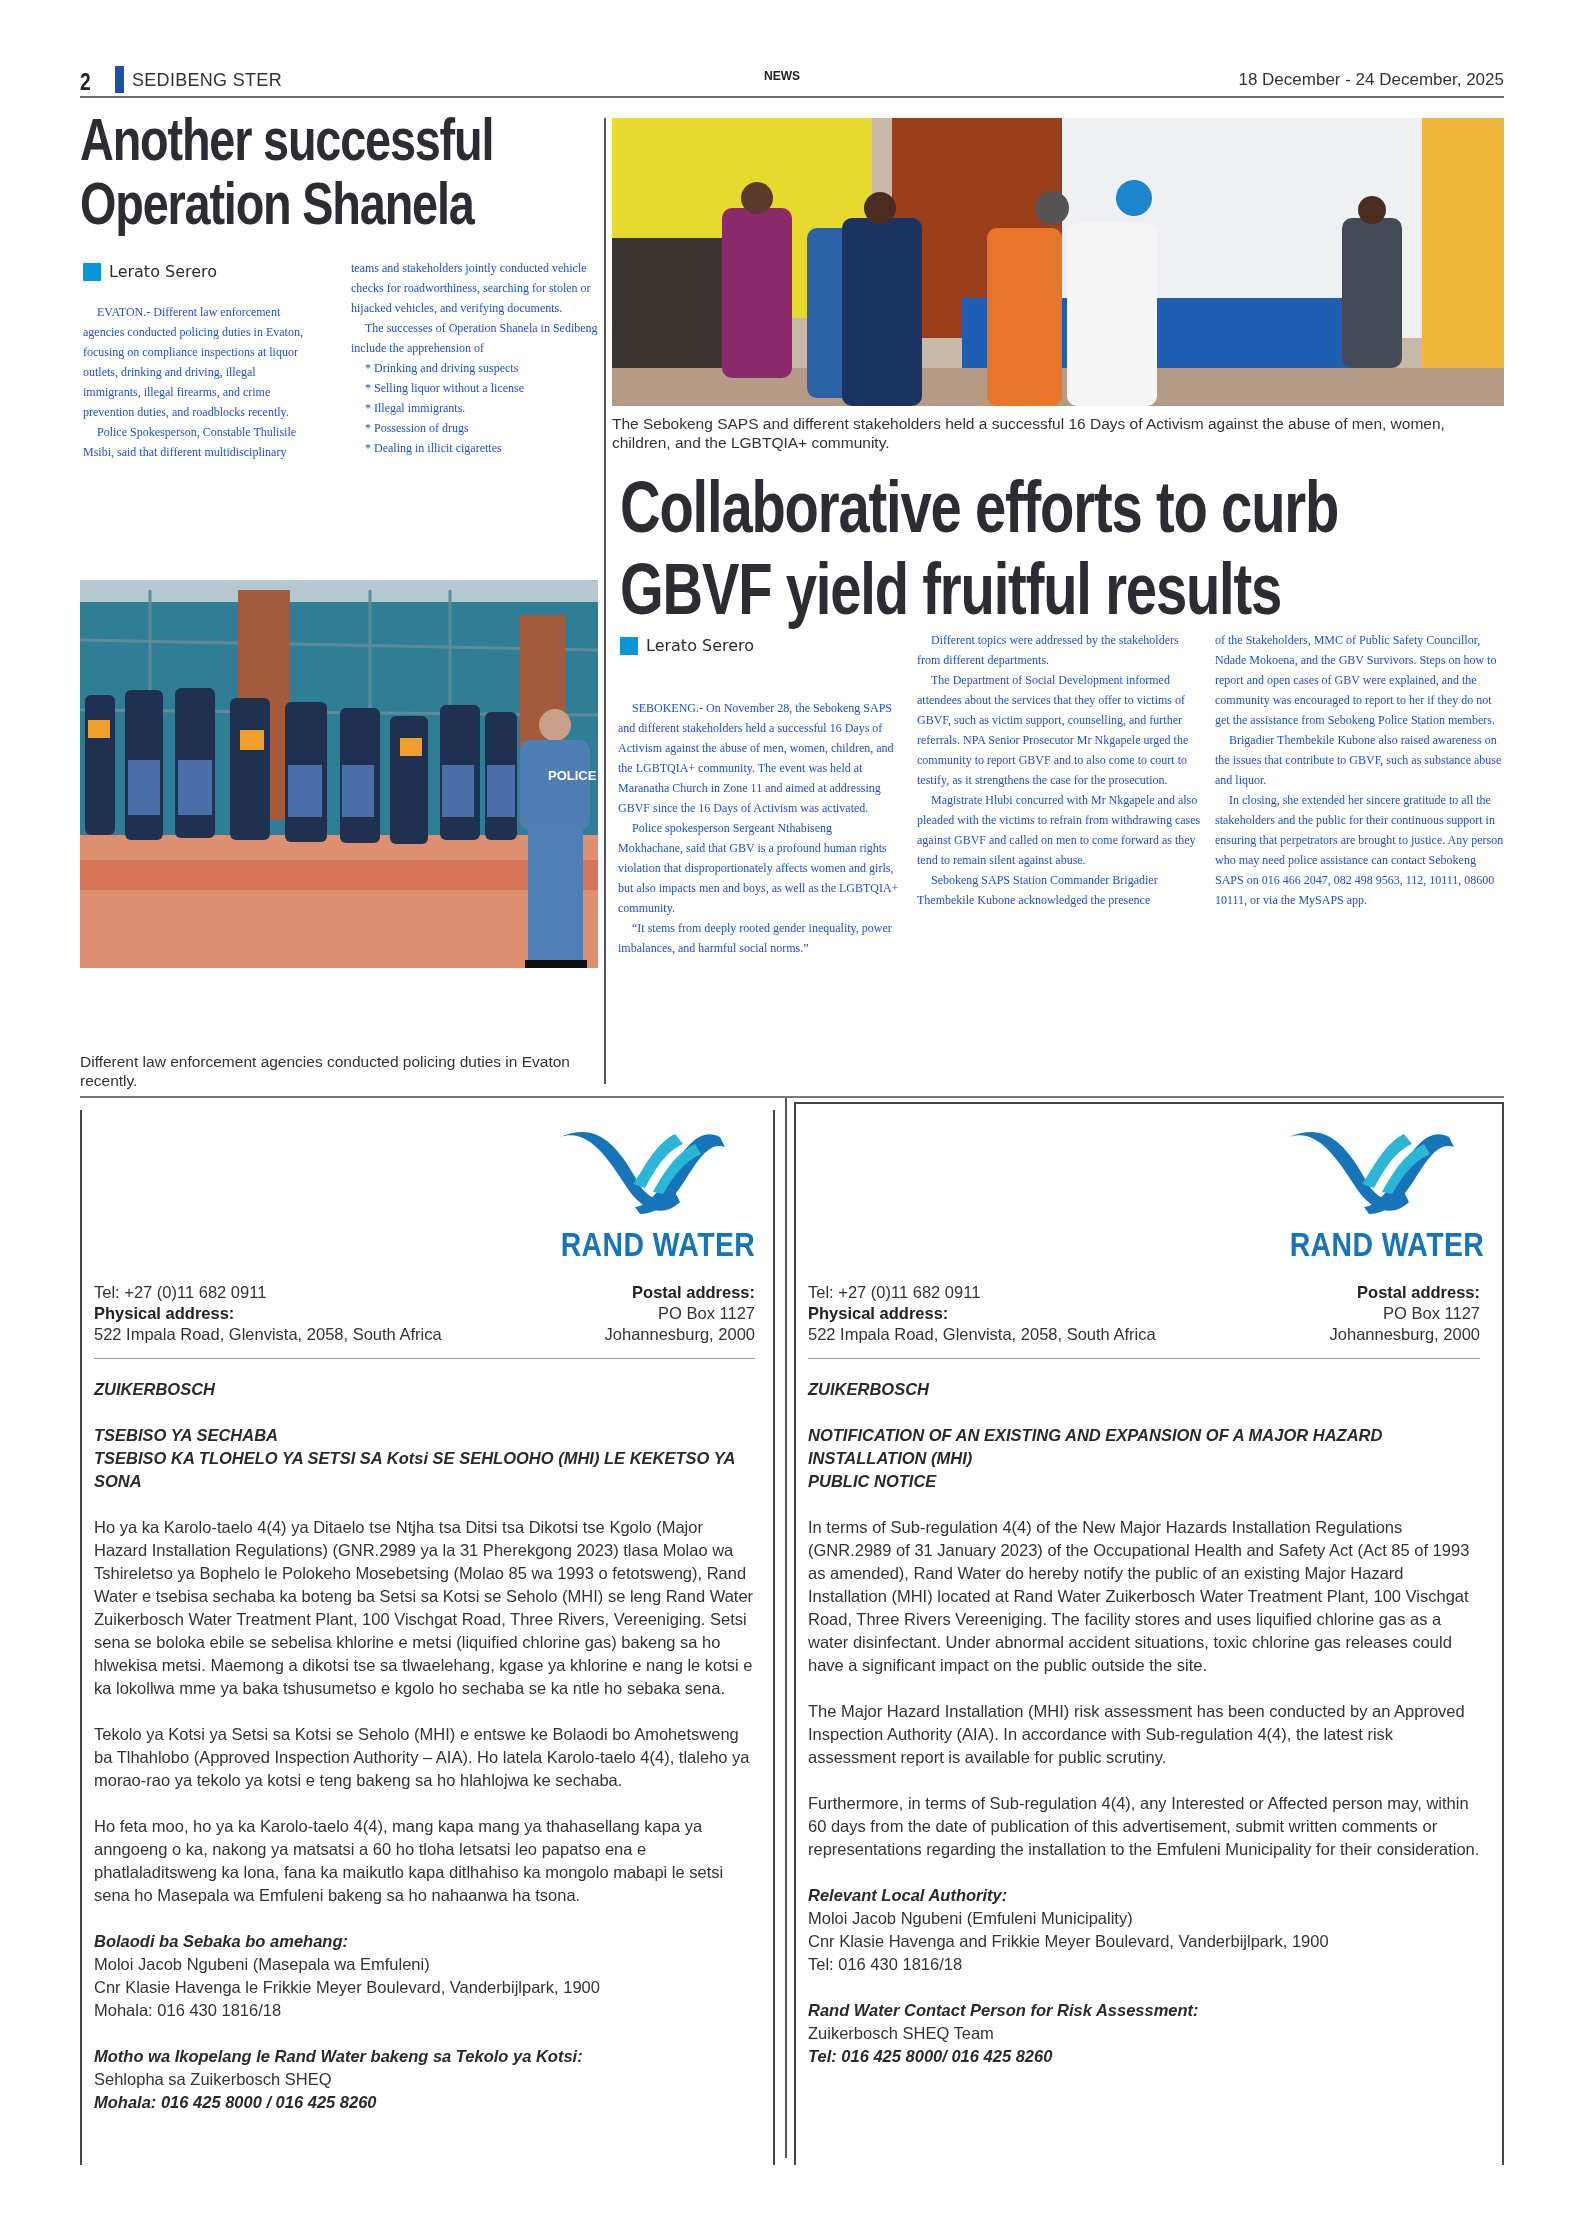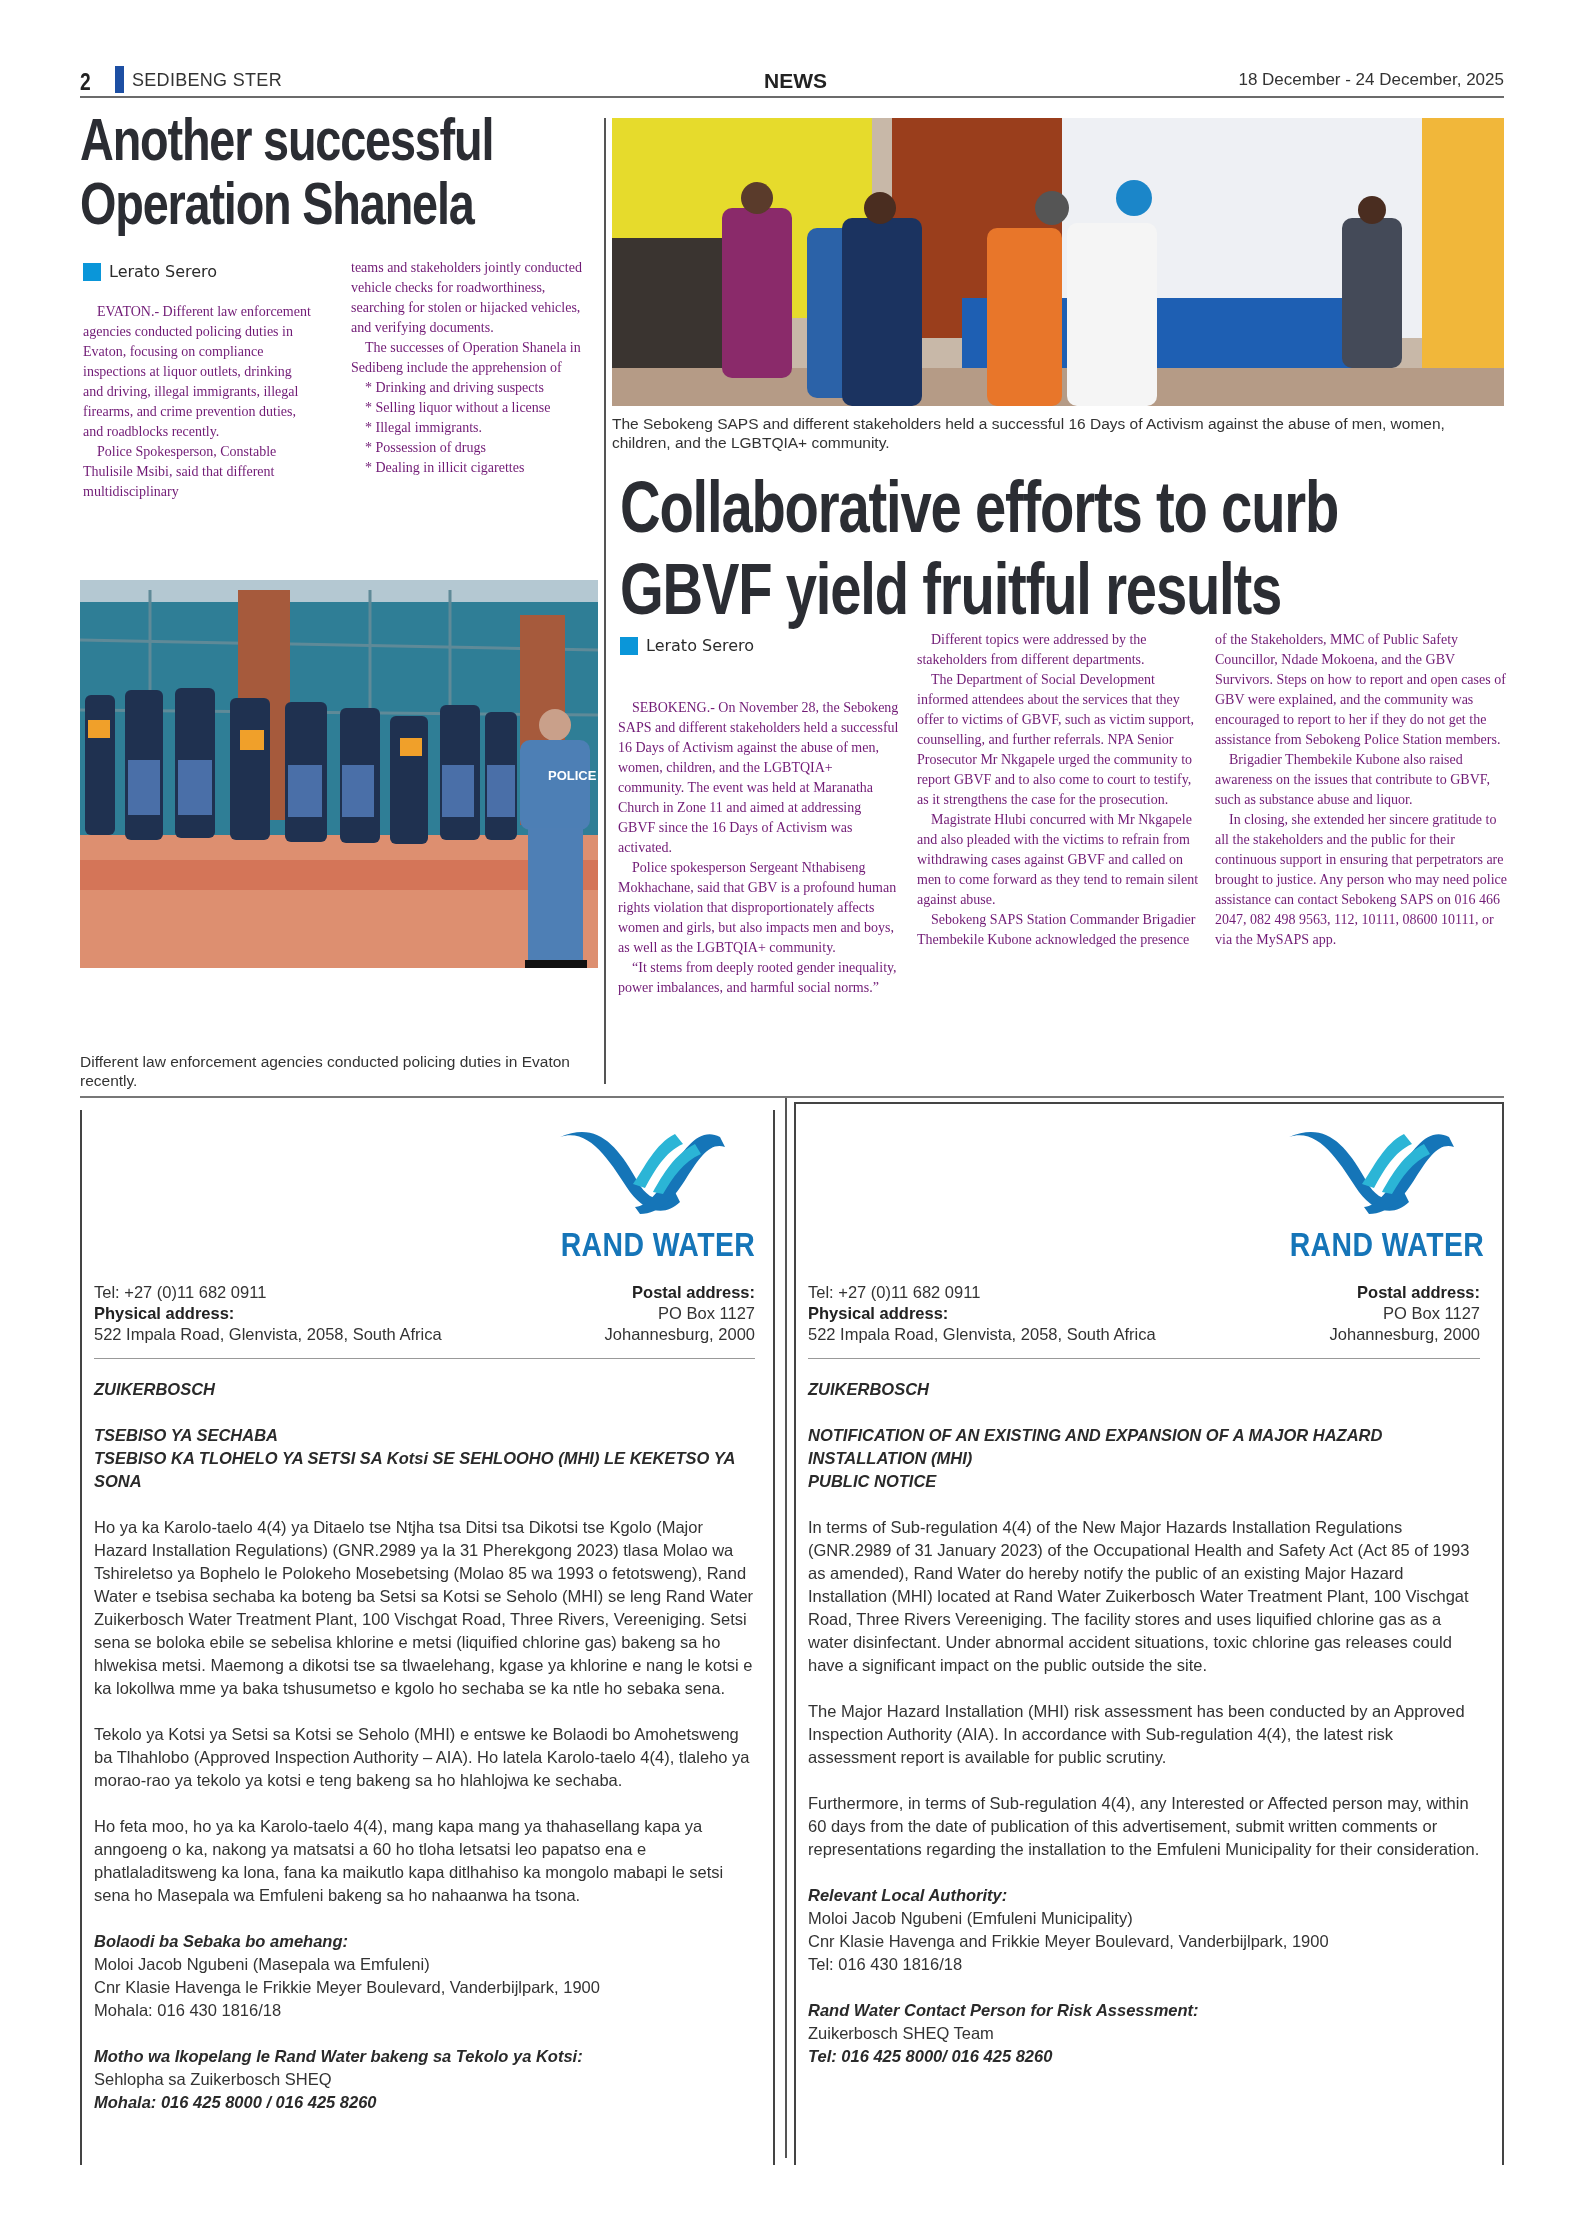--- a/index.html
+++ b/index.html
@@ -4,32 +4,32 @@
 <style>
   * { box-sizing: border-box; margin: 0; padding: 0; }
   html, body { width: 1572px; height: 2224px; background: #ffffff; overflow: hidden; }
   body { position: relative; color: #2a2a2a; }
 
   
   .masthead { position: absolute; left: 80px; top: 66px; width: 1424px; height: 32px; border-bottom: 2px solid #6b6b6b; font-family: "Liberation Sans", sans-serif; }
   .page-num { position: absolute; left: 0; top: 2px; font-size: 24px; font-weight: bold; color: #222; transform: scaleX(0.8); transform-origin: left; }
   .brand-bar { position: absolute; left: 35px; top: 0; width: 9px; height: 27px; background: #1d4fa3; }
   .brand { position: absolute; left: 52px; top: 4px; font-size: 18px; color: #333; letter-spacing: 0.3px; }
-  .section { position: absolute; left: 684px; top: 3px; font-size: 21px; font-weight: bold; color: #222; }
+  .section { position: absolute; left: 684px; top: 3px; font-size: 12px; font-weight: bold; color: #222; }
   .dateline { position: absolute; right: 0; top: 4px; font-size: 17px; color: #333; }
 
   
   .headline { font-family: "Liberation Sans", sans-serif; font-weight: bold; color: #2b2d33; letter-spacing: -1.5px; transform-origin: left top; }
   .h1 { position: absolute; left: 80px; top: 108px; font-size: 60px; line-height: 64px; transform: scaleX(0.78); width: 640px; }
   .h2 { position: absolute; left: 620px; top: 466px; font-size: 72px; line-height: 82px; transform: scaleX(0.78); width: 1150px; }
 
   .byline { position: absolute; font-family: "DejaVu Sans", sans-serif; font-weight: normal; font-size: 16px; color: #2b2b2b; display: flex; align-items: center; gap: 8px; }
   .byline .sq { width: 18px; height: 18px; background: #0a96d9; display: inline-block; }
 
-  .col { position: absolute; font-family: "Liberation Serif", serif; font-size: 14px; line-height: 20px; color: #701a75; }
+  .col { position: absolute; font-family: "Liberation Serif", serif; font-size: 12px; line-height: 20px; color: #1d4ed8; }
   .col p { text-indent: 14px; }
   .col p.noind { text-indent: 0; }
   .col .bullet { text-indent: 14px; }
 
   .vrule { position: absolute; width: 2px; background: #555; }
   .hrule { position: absolute; height: 2px; background: #777; }
 
   .photo { position: absolute; overflow: hidden; }
   .caption { position: absolute; font-family: "Liberation Sans", sans-serif; font-size: 15.5px; line-height: 19px; color: #333; }
 

